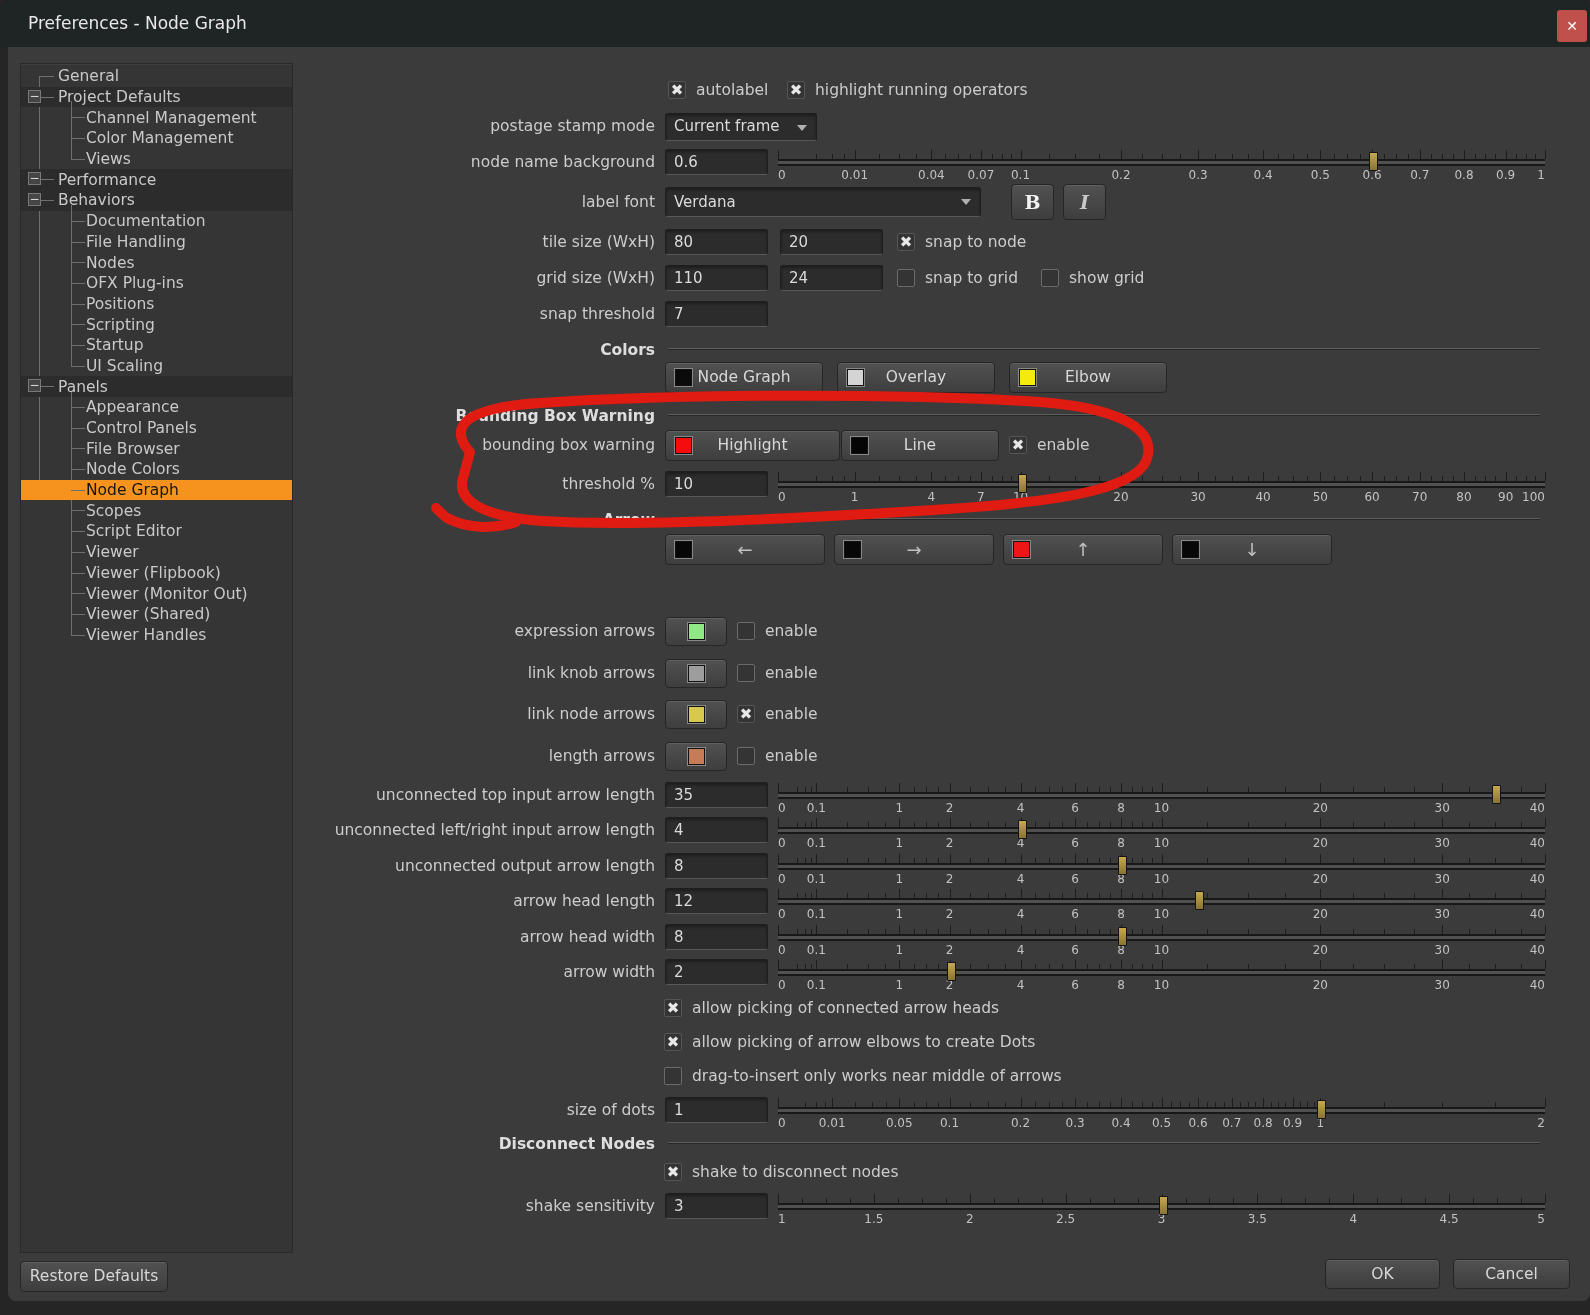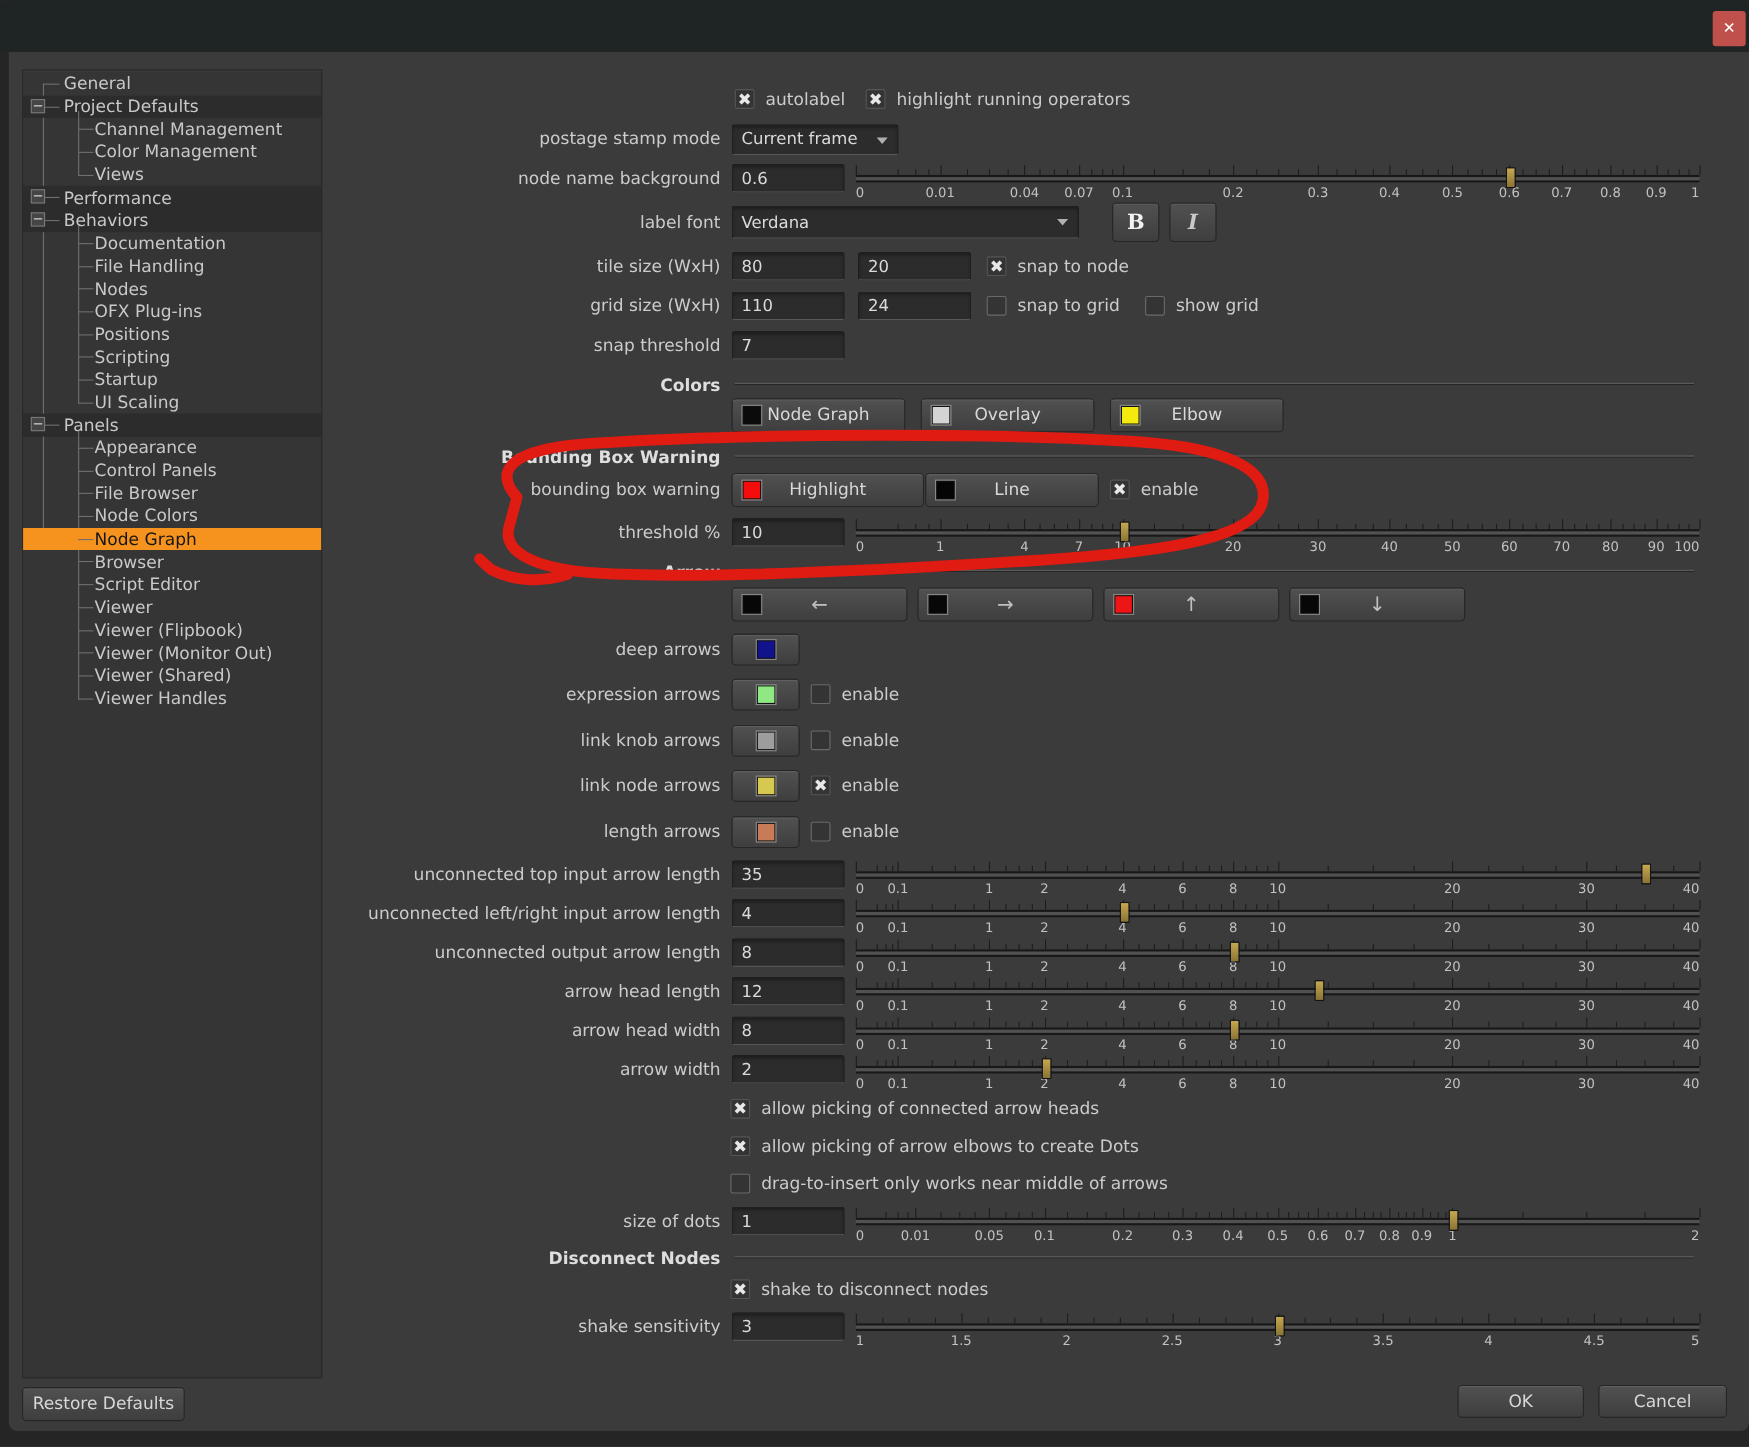--- a/index.html
+++ b/index.html
@@ -121,20 +121,21 @@
   .glyph-italic{font-family:"DejaVu Serif","Liberation Serif",serif;font-style:italic;font-weight:bold;font-size:19px;color:#c9c9c9;}
   .arrow-glyph{color:#c0c0c0;font-size:18px;}
   .annotation{position:absolute;left:0;top:0;z-index:40;pointer-events:none;}
 </style>
 </head>
 <body>
 
 <div class="dialog"></div>
 
 <div class="titlebar">
+  <div class="title">Preferences - Node Graph</div>
   <div class="close-btn">✕</div>
 </div>
 
 <div class="canvas">
 
   <div class="sidepanel">
     <div class="tree">
         <div class="trow leaf0">
           <span class="tlbl">General</span>
         </div>
@@ -204,21 +205,21 @@
           <div class="trow child">
             <span class="tlbl">File Browser</span>
           </div>
           <div class="trow child">
             <span class="tlbl">Node Colors</span>
           </div>
           <div class="trow child selected">
             <span class="tlbl">Node Graph</span>
           </div>
           <div class="trow child">
-            <span class="tlbl">Browser</span>
+            <span class="tlbl">Scopes</span>
           </div>
           <div class="trow child">
             <span class="tlbl">Script Editor</span>
           </div>
           <div class="trow child">
             <span class="tlbl">Viewer</span>
           </div>
           <div class="trow child">
             <span class="tlbl">Viewer (Flipbook)</span>
           </div>
@@ -474,26 +475,20 @@
     <div class="hrule"></div>
   </div>
 
   <div class="row" style="top:534px" id="arrow-buttons-row">
       <div class="btn" style="left: 665px; top: 0px; width: 160px; height: 31px; line-height: 29px;"><span class="swatch" style="background:#070707"></span><span class="arrow-glyph">←</span></div>
       <div class="btn" style="left: 834px; top: 0px; width: 160px; height: 31px; line-height: 29px;"><span class="swatch" style="background:#070707"></span><span class="arrow-glyph">→</span></div>
       <div class="btn" style="left: 1003px; top: 0px; width: 160px; height: 31px; line-height: 29px;"><span class="swatch" style="background:#ed1515"></span><span class="arrow-glyph">↑</span></div>
       <div class="btn" style="left: 1172px; top: 0px; width: 160px; height: 31px; line-height: 29px;"><span class="swatch" style="background:#070707"></span><span class="arrow-glyph">↓</span></div>
     </div>
 
-  <div class="row" style="top:576px">
-    <div class="rlabel">deep arrows</div>
-    <div class="btn" style="left:665px;top:0;width:62px;height:29px">
-      <span class="swatch" style="left: 22px; background: rgb(18, 18, 140);"></span>
-    </div>
-  </div>
 
   <div class="row" style="top:617px">
     <div class="rlabel">expression arrows</div>
     <div class="btn" style="left:665px;top:0;width:62px;height:29px">
       <span class="swatch" style="left: 22px; background: rgb(143, 232, 131);"></span>
     </div>
     <span class="cb" style="left:737px"></span>
     <span class="cblabel" style="left:765px">enable</span>
   </div>
 

